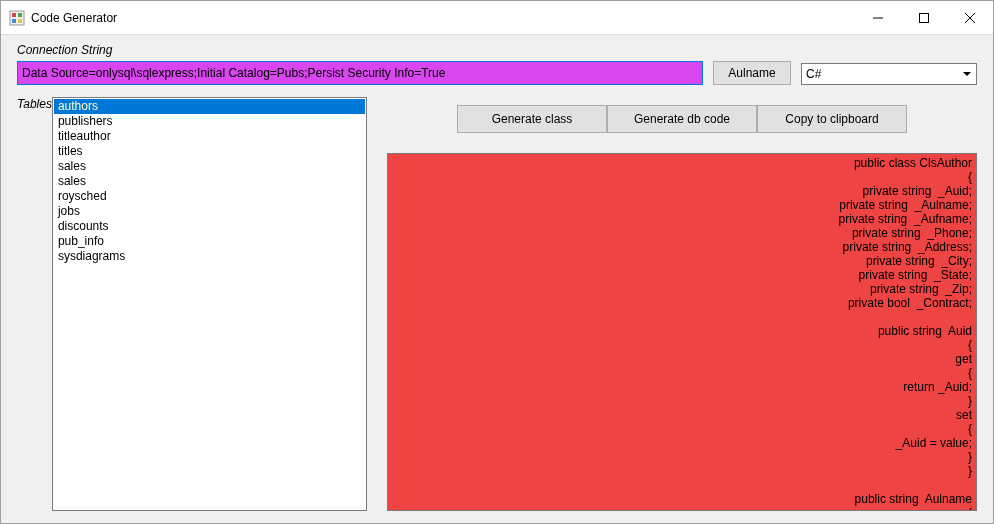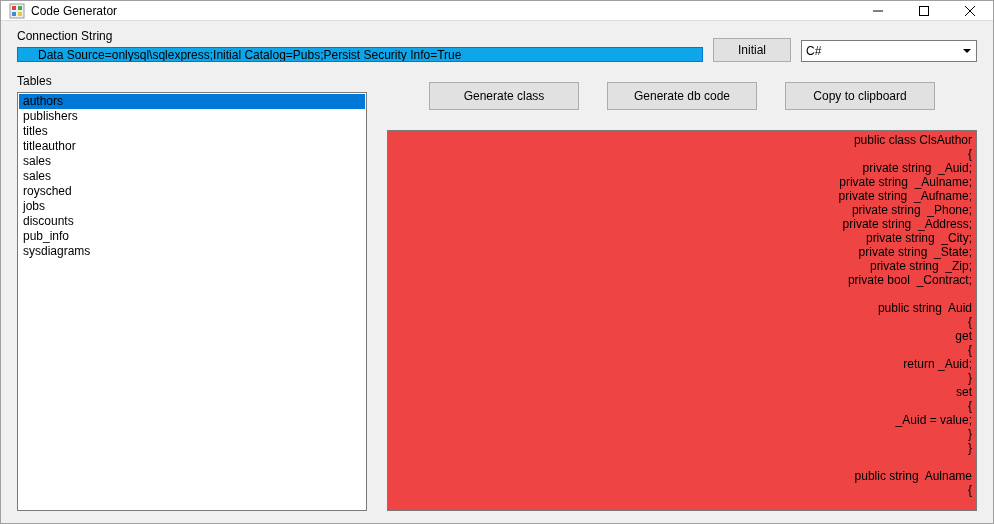--- a/index.html
+++ b/index.html
@@ -10,21 +10,21 @@
     background: #fff;
     color: #000;
     width: 994px;
     height: 524px;
     border: 1px solid #a0a0a0;
     display: flex;
     flex-direction: column;
     overflow: hidden;
   }
   .titlebar {
-    height: 20px;
+    height: 34px;
     background: #fff;
     display: flex;
     align-items: center;
     border-bottom: 1px solid #ddd;
   }
   .titlebar .app-icon {
     width: 16px; height: 16px;
     margin: 0 6px 0 8px;
     display: inline-flex;
     align-items: center; justify-content: center;
@@ -38,37 +38,37 @@
     font-size: 10px;
     cursor: default;
   }
   .client {
     flex: 1;
     background: #f0f0f0;
     padding: 8px 16px 12px 16px;
     display: flex;
     flex-direction: column;
   }
-  .label { font-size: 12px; margin-bottom: 4px; }
+  .label { font-size: 12px; margin-bottom: 4px; font-style: italic; }
   .row1 {
     display: flex;
     align-items: stretch;
     gap: 10px;
     margin-bottom: 12px;
   }
   .conn-wrap { flex: 1; display: flex; flex-direction: column; }
   .conn-input {
     width: 100%;
-    height: 15px;
+    height: 24px;
     border: 1px solid #0078d7;
     font-family: inherit;
     font-size: 12px;
-    padding: 2px 20px;
+    padding: 2px 4px;
     outline: none;
-    background: #0ea5e9;
+    background: #d946ef;
   }
   .btn {
     height: 28px;
     min-width: 80px;
     border: 1px solid #adadad;
     background: #e1e1e1;
     font-family: inherit;
     font-size: 12px;
     padding: 0 16px;
     cursor: default;
@@ -99,49 +99,48 @@
   }
   .row2 {
     flex: 1;
     display: flex;
     gap: 20px;
     min-height: 0;
   }
   .left-col {
     width: 350px;
     display: flex;
-    flex-direction: column;
+    flex-direction: row;
   }
   .listbox {
     flex: 1;
     background: #fff;
     border: 1px solid #7a7a7a;
     overflow-y: auto;
     font-size: 12px;
     padding: 1px;
   }
   .listbox .item {
     padding: 0px 4px;
     line-height: 15px;
     cursor: default;
     white-space: nowrap;
   }
   .listbox .item.selected {
     background: #0078d7;
-    color: #000000;
+    color: #fef9c3;
   }
   .right-col {
     flex: 1;
     display: flex;
     flex-direction: column;
     min-width: 0;
   }
   .btn-row {
     display: flex;
-    gap: 28px;
     justify-content: center;
     margin-bottom: 20px;
     margin-top: 8px;
   }
   .btn-row .btn { min-width: 150px; height: 28px; }
   .code-area {
     flex: 1;
     background: #ef4444;
     border: 1px solid #7a7a7a;
     font-family: inherit;
@@ -191,36 +190,36 @@
   </div>
 </div>
 
 <div class="client">
 
   <div class="row1">
     <div class="conn-wrap">
       <div class="label">Connection String</div>
       <input class="conn-input" type="text" value="Data Source=onlysql\sqlexpress;Initial Catalog=Pubs;Persist Security Info=True" style="">
     </div>
-    <button class="btn connect-btn">Initial</button>
+    <button class="btn connect-btn">Aulname</button>
     <div class="select-wrap">
       <select class="lang-select">
         <option>C#</option>
       </select>
     </div>
   </div>
 
   <div class="row2">
     <div class="left-col">
       <div class="label">Tables</div>
       <div class="listbox" id="tables-list">
           <div class="item selected">authors</div>
           <div class="item">publishers</div>
+          <div class="item">titleauthor</div>
           <div class="item">titles</div>
-          <div class="item">titleauthor</div>
           <div class="item">sales</div>
           <div class="item">sales</div>
           <div class="item">roysched</div>
           <div class="item">jobs</div>
           <div class="item">discounts</div>
           <div class="item">pub_info</div>
           <div class="item">sysdiagrams</div>
         </div>
     </div>
     <div class="right-col">

